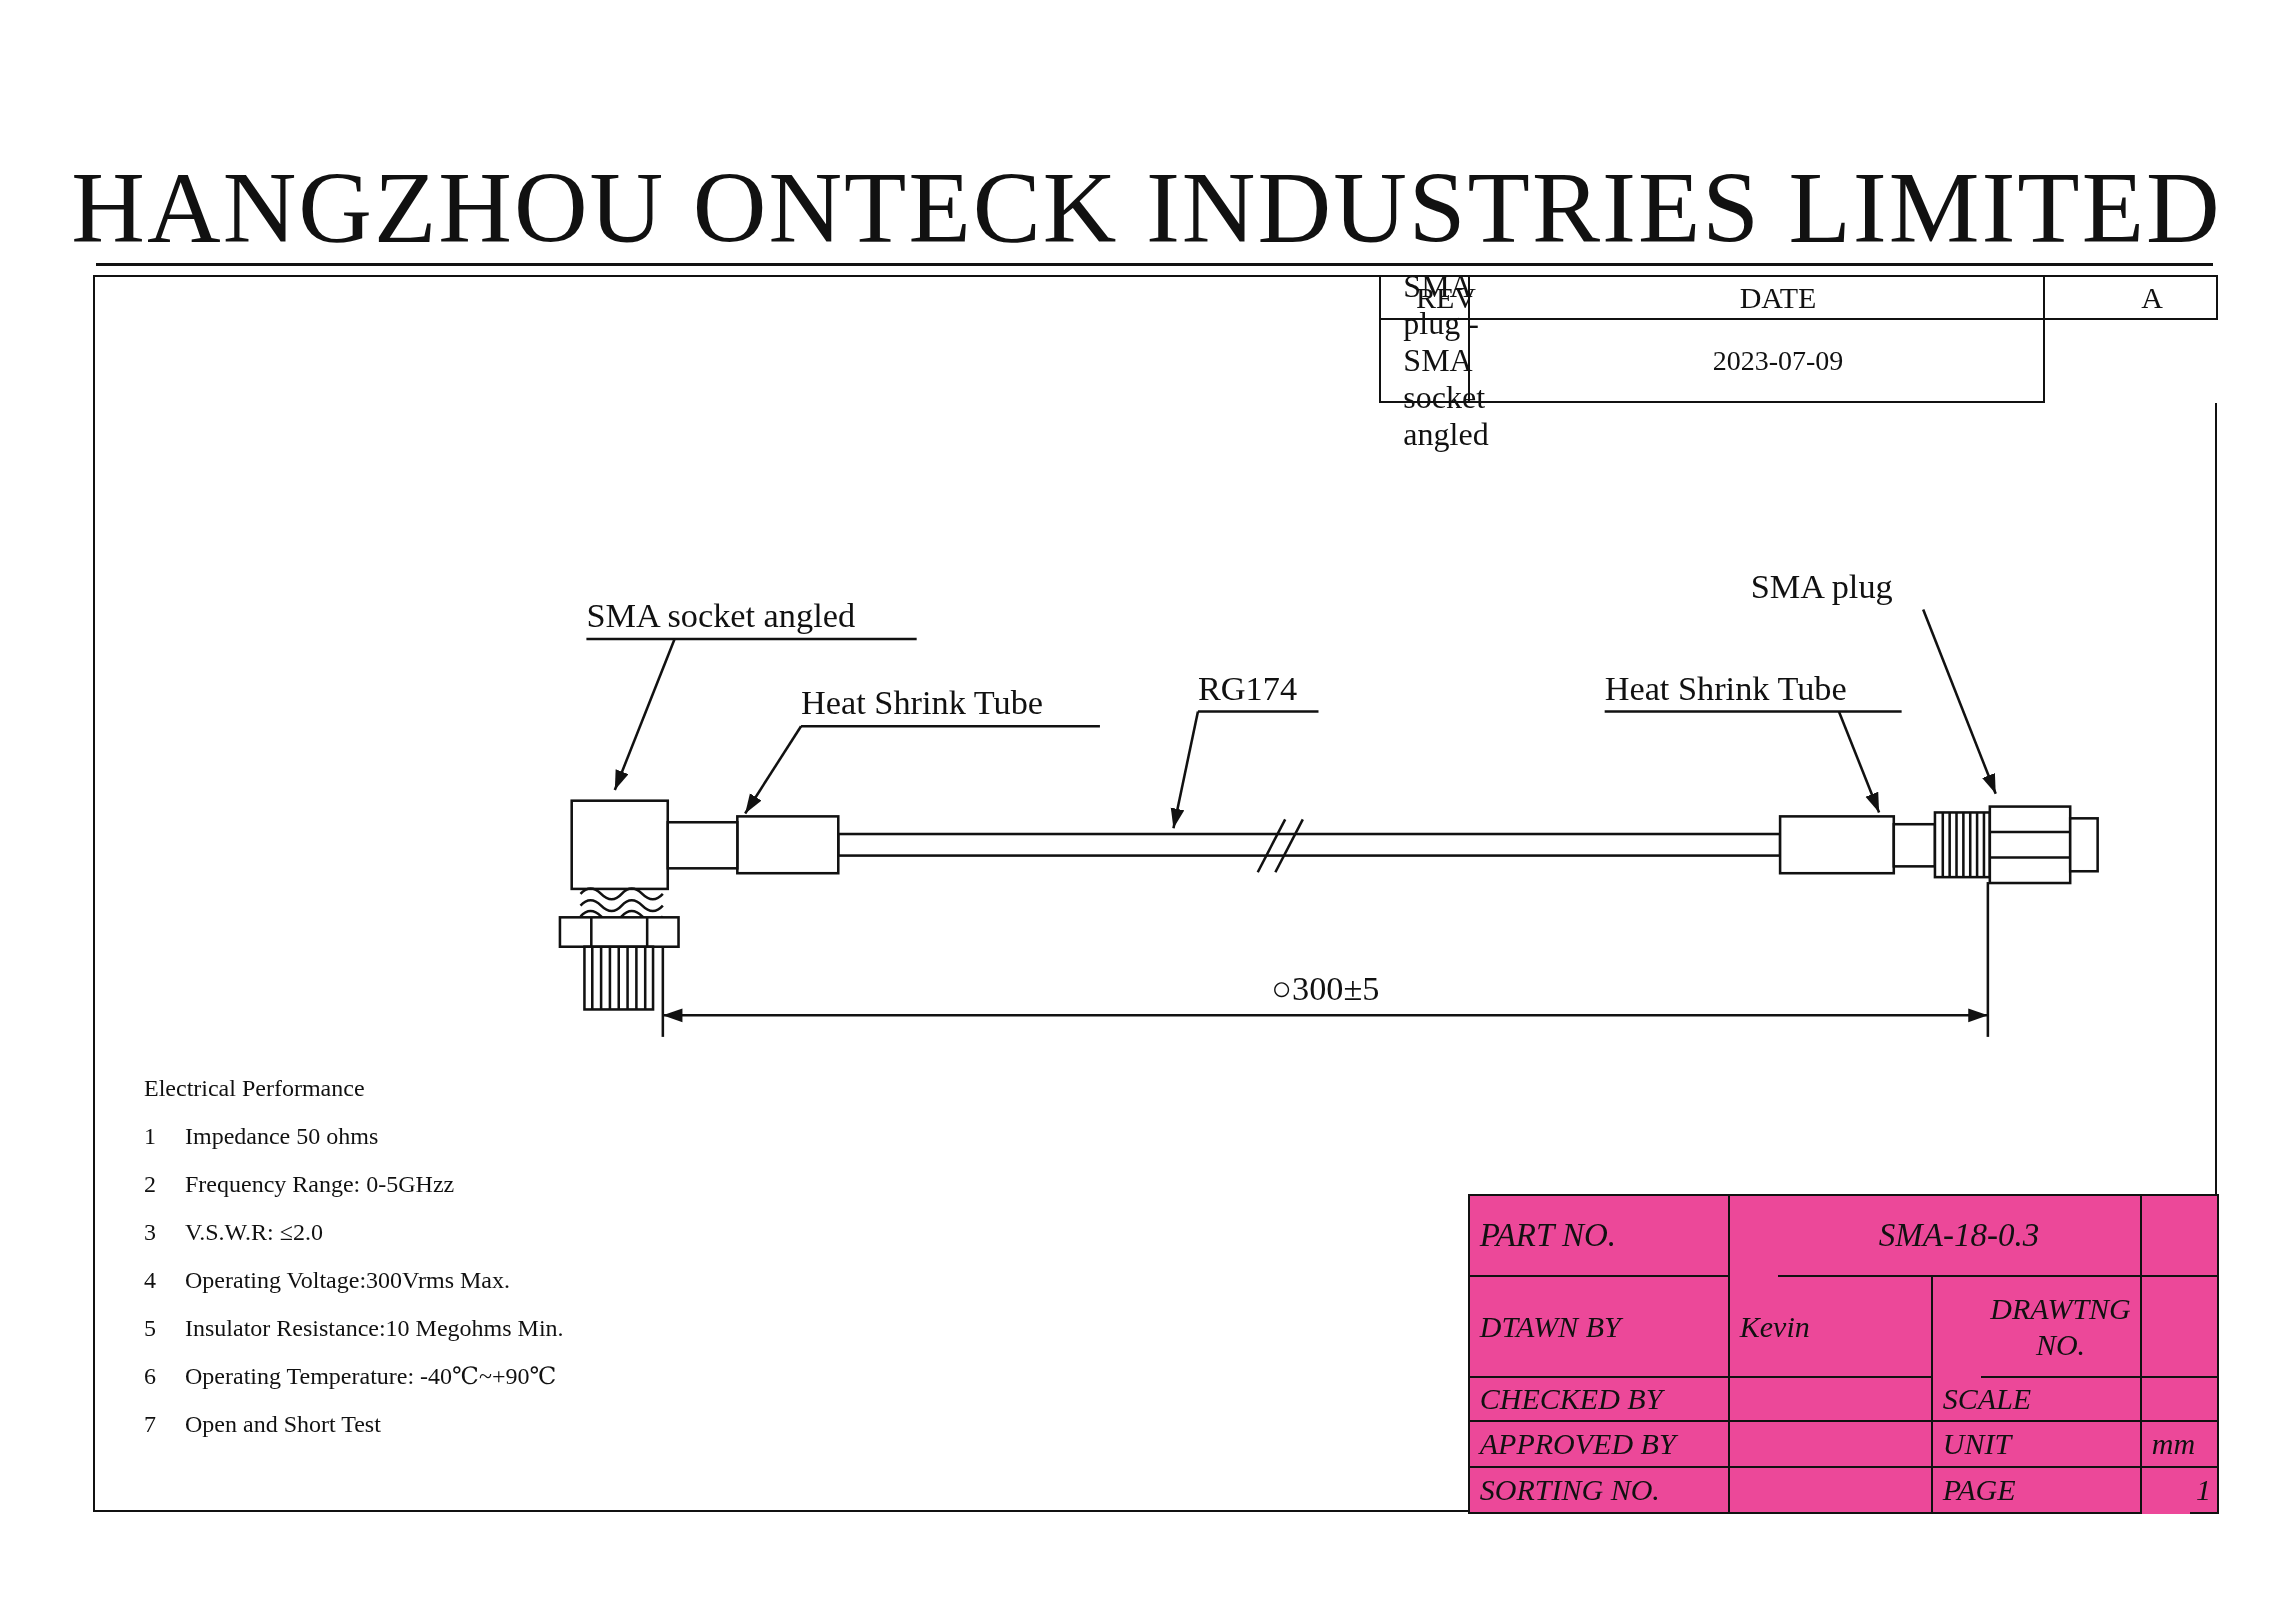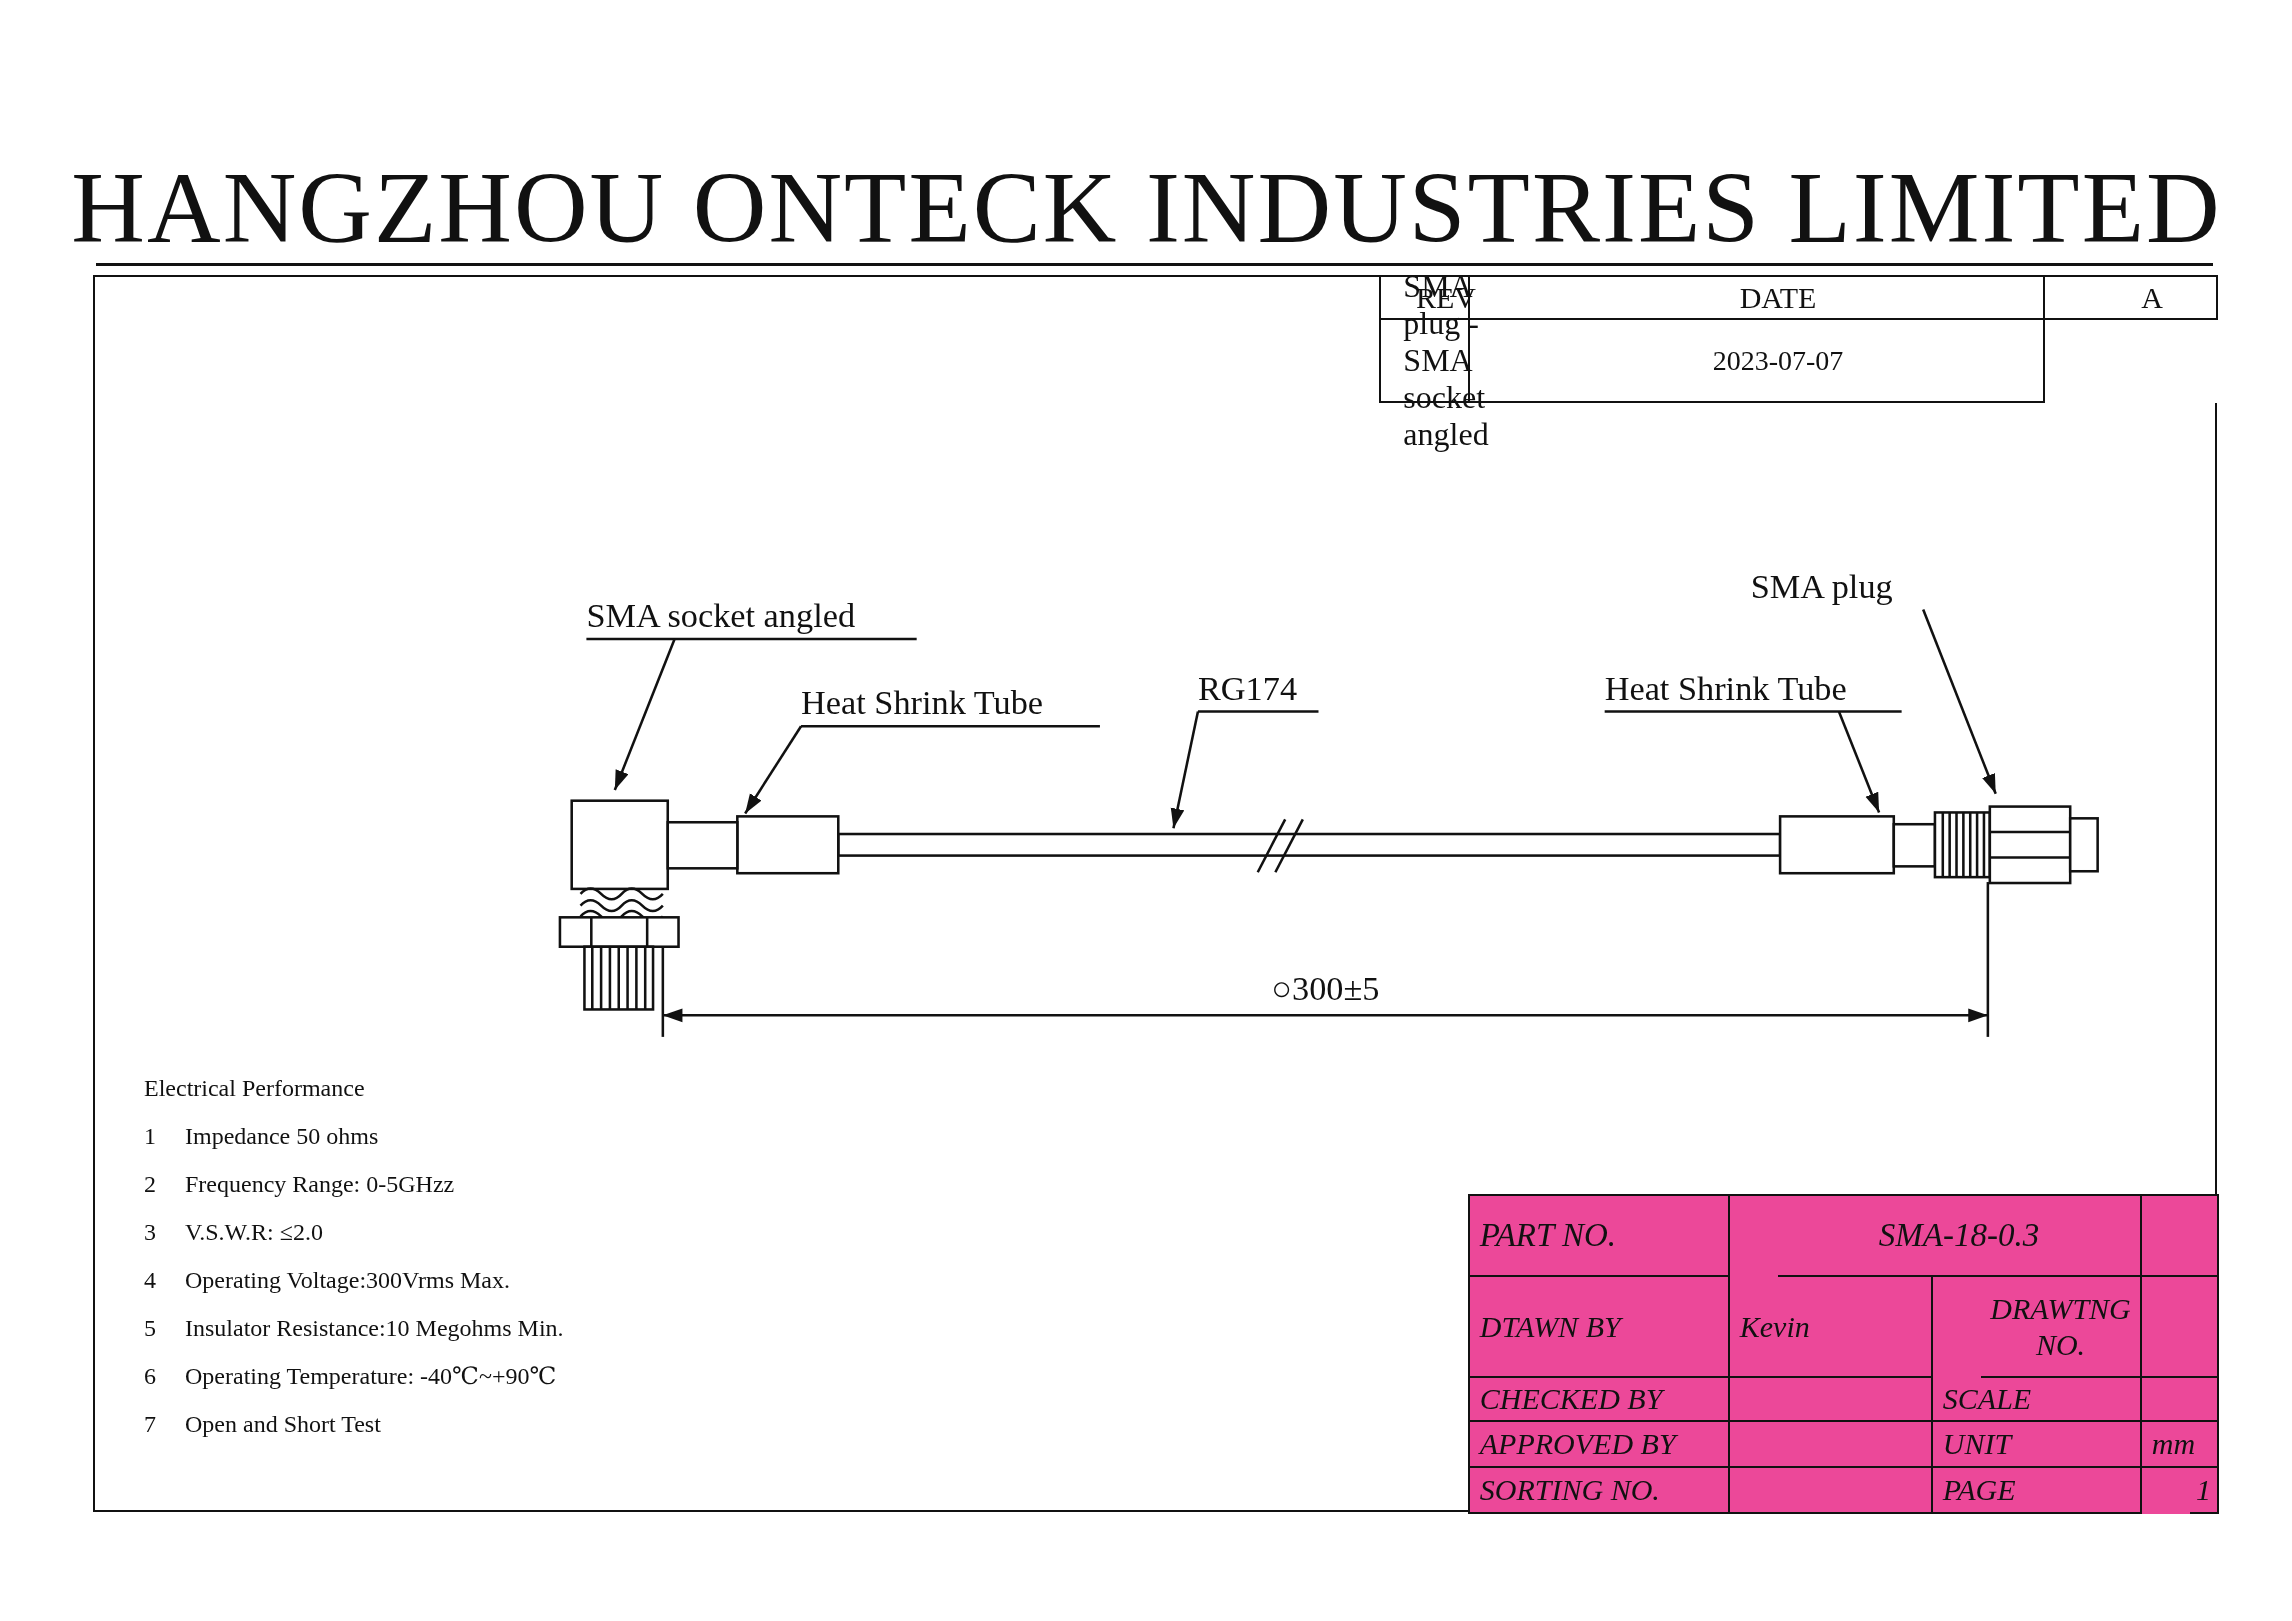--- a/index.html
+++ b/index.html
@@ -146,21 +146,21 @@
     <text x="1786" y="610">SMA plug</text>
     <text x="1352" y="1020" text-anchor="middle">○300±5</text>
   </g>
 </svg>
 
 <div class="rev-table">
   <div class="rev-cell">REV</div>
   <div class="rev-cell">DATE</div>
   <div class="rev-cell">A</div>
   <div class="rev-cell desc">SMA plug - SMA socket angled</div>
-  <div class="rev-cell date">2023-07-07</div>
+  <div class="rev-cell date">2023-07-09</div>
 </div>
 
 <div class="elec">
   <div class="line"><span>Electrical Performance</span></div>
   <div class="line"><span class="num">1</span><span>Impedance 50 ohms</span></div>
   <div class="line"><span class="num">2</span><span>Frequency Range: 0-5GHzz</span></div>
   <div class="line"><span class="num">3</span><span>V.S.W.R: ≤2.0</span></div>
   <div class="line"><span class="num">4</span><span>Operating Voltage:300Vrms Max.</span></div>
   <div class="line"><span class="num">5</span><span>Insulator Resistance:10 Megohms Min.</span></div>
   <div class="line"><span class="num">6</span><span>Operating Temperature: -40℃~+90℃</span></div>

